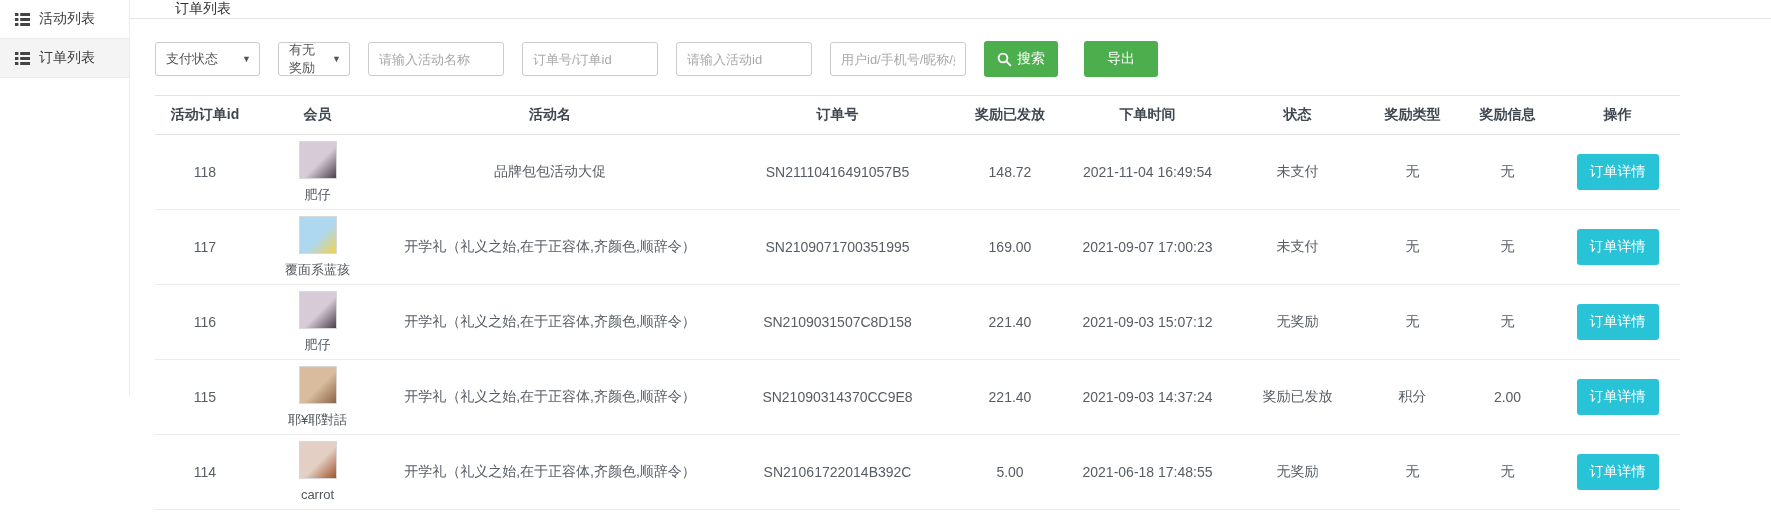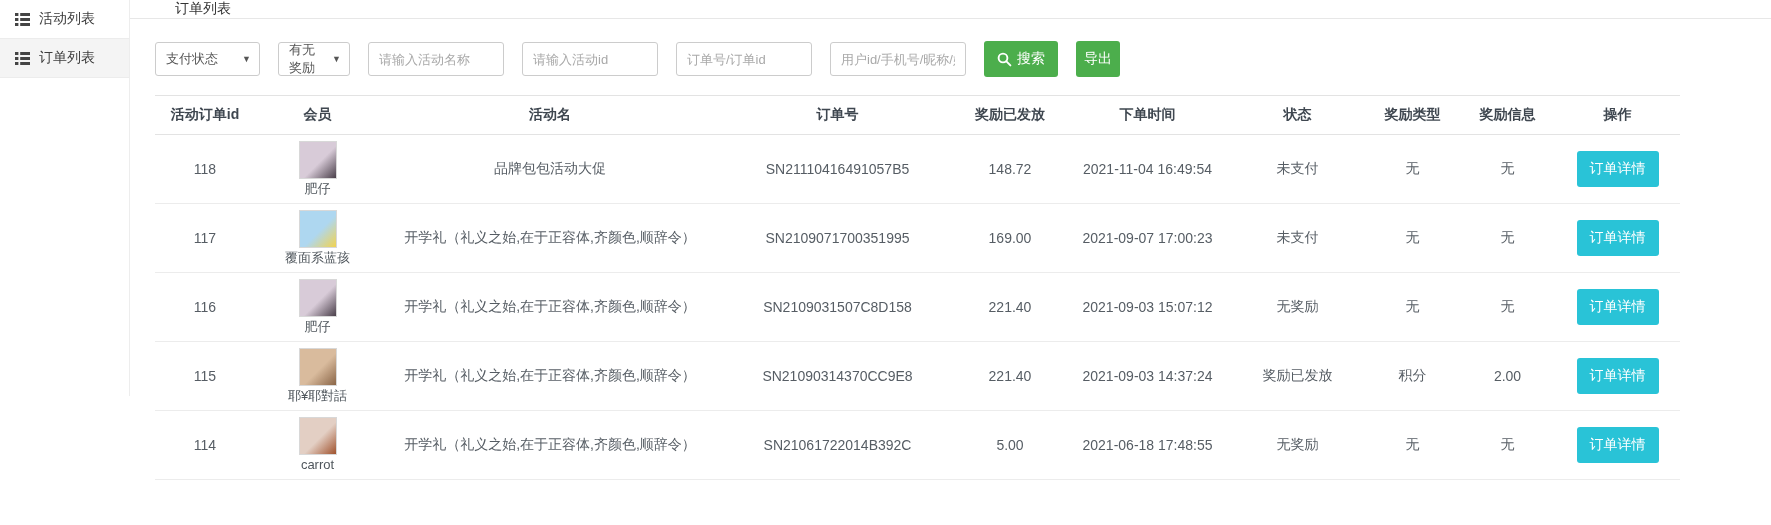--- a/index.html
+++ b/index.html
@@ -30,32 +30,32 @@
   .sel-pay { width:105px; }
   .sel-reward { width:72px; }
   .filters input { height:34px; border:1px solid #ccc; border-radius:3px; padding:0 10px;
                    font-size:13px; color:#333; width:136px; outline:none;
                    font-family:"Liberation Sans","DejaVu Sans",sans-serif; }
   .filters input::placeholder { color:#a9a9a9; }
   .inp-user { width:145px; }
   .btn-green { height:36px; background:#4cae4c; border:none; border-radius:3px; color:#fff;
                font-size:14px; padding:8px 13px; display:flex; align-items:center; gap:5px;
                cursor:pointer; font-family:inherit; }
-  .btn-export { padding:0 8px; }
+  .btn-export { padding:0 23px;margin-left:8px; }
 
   .section-label { margin-top:12px; font-size:13px; color:#585858; }
 
   
   .tablewrap { margin-top:18px; }
   table { border-collapse:collapse; table-layout:fixed; }
   thead tr { border-top:1px solid #e3e3e3; border-bottom:1px solid #e3e3e3; }
   th { font-size:14px; font-weight:bold; color:#3f4750; text-align:center; padding:10px 4px; }
   tbody tr { border-bottom:1px solid #ececec; }
   td { font-size:14px; color:#565d64; text-align:center; padding:6px 4px; height:62px; }
-  .member-cell-inner { display:flex; flex-direction:column; align-items:center; justify-content:center; }
+  .member-cell-inner { display:flex; flex-direction:column; align-items:center; justify-content:center;gap:6px; }
   .avatar { width:38px; height:38px; border:1px solid #d8d8d8; background:#eee; }
   .nick { margin-top:2px; font-size:13px; color:#4f565c; line-height:16px; }
   .btn-detail { background:#29c3d7; border:none; border-radius:3px; color:#fff; font-size:14px;
                 padding:9px 13px; cursor:pointer; font-family:inherit; }
 
   svg { display:block; }
 </style>
 </head>
 <body>
 
@@ -104,22 +104,22 @@
       <div class="filters">
         <div class="selbox sel-pay">
           <span>支付状态</span>
           <span class="chev">▼</span>
         </div>
         <div class="selbox sel-reward">
           <span>有无奖励</span>
           <span class="chev">▼</span>
         </div>
         <input type="text" placeholder="请输入活动名称" style="">
+        <input type="text" placeholder="订单号/订单id" style="">
         <input type="text" placeholder="请输入活动id" style="">
-        <input type="text" placeholder="订单号/订单id" style="">
         <input type="text" class="inp-user" placeholder="用户id/手机号/昵称/姓名" style="">
         <button class="btn-green">
           <span>
             <svg width="15" height="15" viewBox="0 0 15 15">
               <circle cx="6" cy="6" r="4.4" fill="none" stroke="#fff" stroke-width="1.9"></circle>
               <line x1="9.4" y1="9.4" x2="13.4" y2="13.4" stroke="#fff" stroke-width="1.9" stroke-linecap="round"></line>
             </svg>
           </span>
           <span>搜索</span>
         </button>

